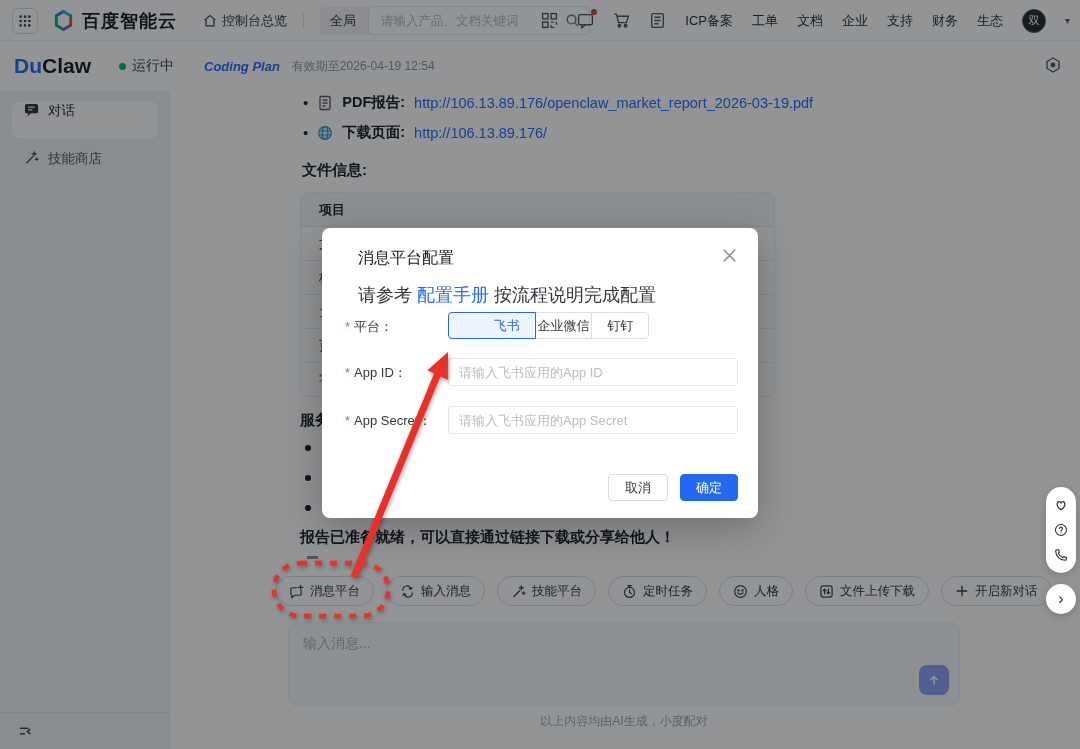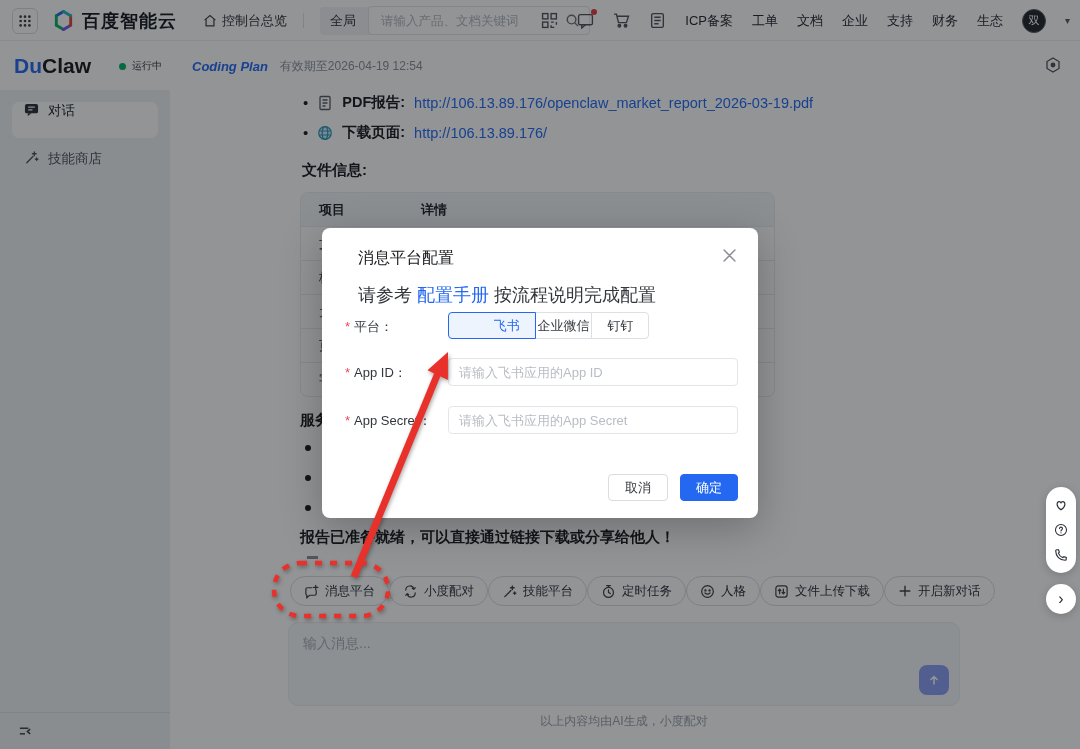--- a/index.html
+++ b/index.html
@@ -25,21 +25,21 @@
   .tb-icon .dot { position:absolute; right:-3px; top:-3px; width:6px; height:6px; border-radius:50%; background:#e63a3a; }
   .tb-link { font-size:13px; color:#23272d; }
   .avatar { width:24px; height:24px; border-radius:50%; background:#212327; border:1px solid #5a5e64; color:#fff; font-size:11px; display:flex; align-items:center; justify-content:center; }
   .caret { color:#555a61; font-size:10px; }
 
   
   .appbar { position:absolute; left:8px; top:42px; width:1080px; height:48px; background:#fff; display:flex; align-items:center; padding-left:6px; }
   .app-name { font-size:21px; font-weight:bold; }
   .app-name .p1 { color:#2468f2; }
   .app-name .p2 { color:#17181a; }
-  .status { display:flex; align-items:center; gap:6px; margin-left:28px; font-size:10px; color:#33373d; }
+  .status { display:flex; align-items:center; gap:6px; margin-left:28px; font-size:14px; color:#33373d; }
   .status-dot { width:7px; height:7px; border-radius:50%; background:#00b365; }
   .plan { margin-left:30px; font-size:13px; font-weight:bold; font-style:italic; color:#2468f2; }
   .validity { margin-left:12px; font-size:12px; color:#8a8f99; }
   .appbar-gear { position:absolute; right:26px; top:14px; color:#4d5259; }
 
   
   .sidebar { position:absolute; left:0; top:90px; width:170px; height:659px; background:#f1f2f5; }
   .side-item { display:flex; align-items:flex-start; gap:9px; margin:12px 12px 0 12px; height:36px; border-radius:7px; padding-left:12px; font-size:13.5px; color:#4d525a; }
   .side-item.active { background:#fff; color:#1c2026; }
   .side-item .ic { display:flex; color:#2a2e35; }
@@ -55,21 +55,21 @@
 
   .info-table { position:absolute; left:130px; top:102px; width:475px; border:1px solid #e9ebee; border-radius:8px; overflow:hidden; font-size:13px; }
   .t-row { display:flex; height:34px; align-items:center; border-top:1px solid #e9ebee; color:#33373d; }
   .t-head { height:33px; background:#f5f6f8; border-top:none; color:#1f2329; font-weight:bold; }
   .t-c1 { width:105px; padding-left:18px; }
   .t-c2 { flex:1; padding-left:15px; }
 
   .mini-bullet { position:absolute; left:135px; width:6px; height:6px; border-radius:50%; background:#17181c; }
   .dash-frag { position:absolute; left:137px; top:466px; width:11px; height:2.5px; background:#8b8f96; }
 
-  .quick-row { position:absolute; left:120px; top:486px; display:flex; }
+  .quick-row { position:absolute; left:105px; top:486px; display:flex; gap:12px; }
   .pill-btn { height:30px; border:1px solid #d9dce1; border-radius:16px; background:#fff; display:flex; align-items:center; gap:6px; padding:0 13px; font-size:12.5px; color:#2a2f38; white-space:nowrap; }
   .pill-btn .ic { display:flex; color:#3a3f46; }
 
   .input-box { position:absolute; left:118px; top:532px; width:672px; height:84px; background:#f6f7f9; border:1px solid #eceef1; border-radius:10px; }
   .input-box textarea { width:100%; height:52px; border:none; outline:none; background:transparent; resize:none; font-size:14px; color:#333; padding:12px 14px; font-family:inherit; }
   .input-box textarea::placeholder { color:#a8adb5; }
   .send-btn { position:absolute; right:10px; bottom:10px; width:30px; height:30px; border-radius:8px; background:#8a9cf5; color:#fff; display:flex; align-items:center; justify-content:center; border:none; }
   .disclaimer { position:absolute; left:118px; top:623px; width:672px; text-align:center; font-size:12px; color:#9aa0a8; }
 
   
@@ -276,21 +276,20 @@
       </span>
       <span class="link-label">下载页面:</span>
       <a class="blue-link" href="#">http://106.13.89.176/</a>
     </div>
 
     <div class="h-bold" style="left:132px; top:71px;">文件信息:</div>
 
     <div class="info-table">
       <div class="t-row t-head">
         <div class="t-c1">项目</div>
-        <div class="t-c2">详情</div>
       </div>
       <div class="t-row">
           <div class="t-c1">文</div>
           <div class="t-c2"></div>
         </div>
       <div class="t-row">
           <div class="t-c1">格</div>
           <div class="t-c2"></div>
         </div>
       <div class="t-row">
@@ -327,21 +326,21 @@
       </button>
       <button class="pill-btn">
         <span class="ic">
           <svg width="15" height="15" viewBox="0 0 16 16" fill="none" stroke="currentColor" stroke-width="1.3" stroke-linecap="round">
               <path d="M3 6.5 A4.3 4.3 0 0 1 11.5 5.5"></path>
               <path d="M11.5 5.5 L13 4 M11.5 5.5 L10 4.7"></path>
               <path d="M13 9.5 A4.3 4.3 0 0 1 4.5 10.5"></path>
               <path d="M4.5 10.5 L3 12 M4.5 10.5 L6 11.3"></path>
             </svg>
         </span>
-        <span>小度配对</span>
+        <span>输入消息</span>
       </button>
       <button class="pill-btn">
         <span class="ic">
           <svg width="15" height="15" viewBox="0 0 16 16" fill="none" stroke="currentColor" stroke-width="1.4" stroke-linecap="round">
               <path d="M3 13.5 L9.5 7"></path>
               <path d="M11 2 V6 M9 4 H13"></path>
               <path d="M13.5 8.5 V11 M12.2 9.8 H14.8"></path>
             </svg>
         </span>
         <span>技能平台</span>

